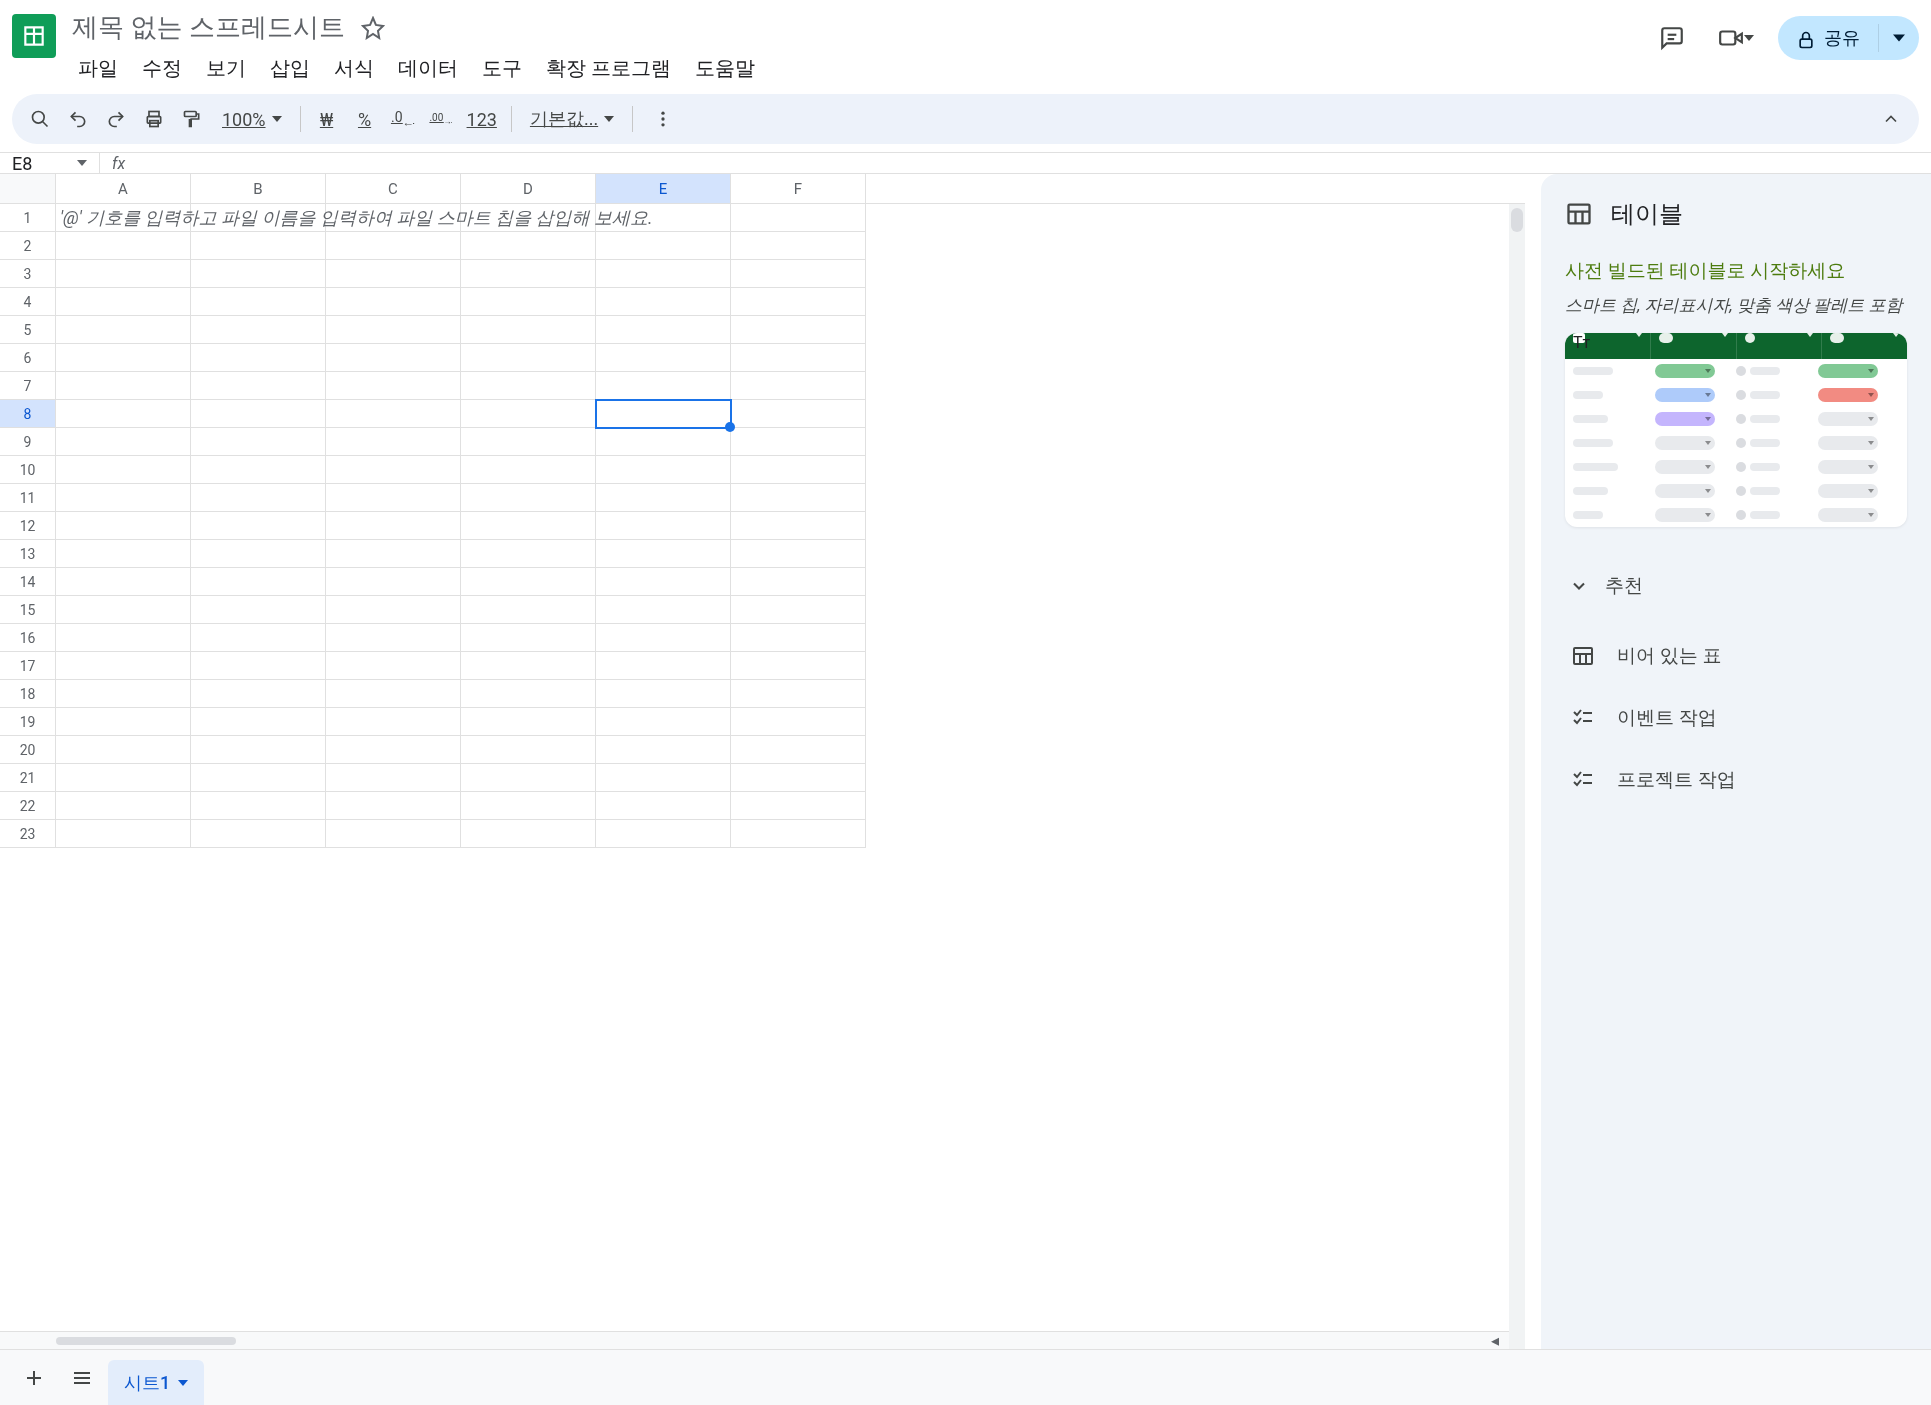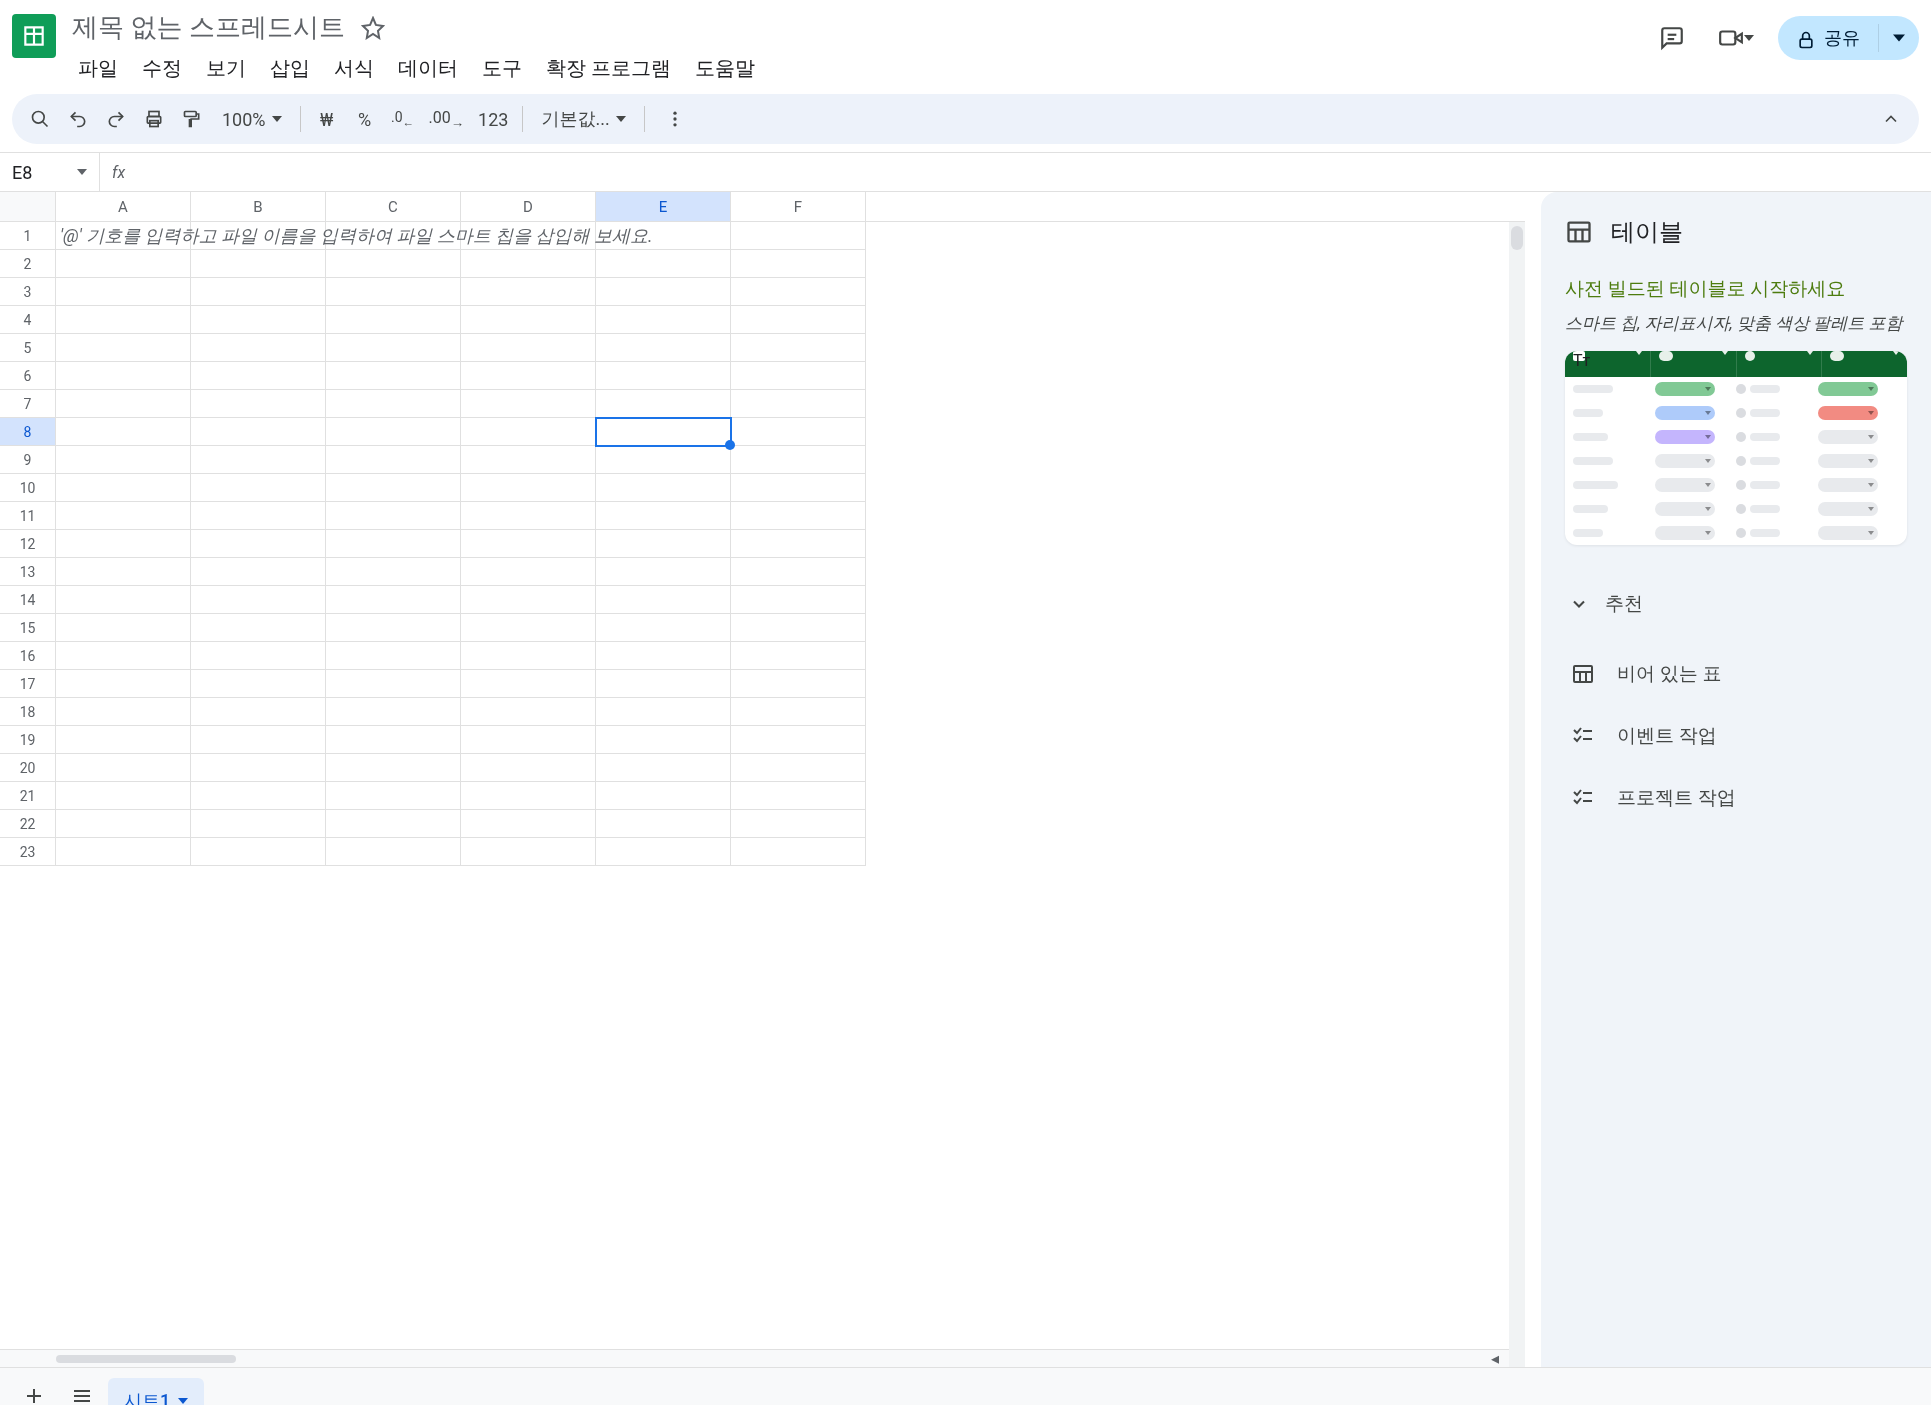--- a/index.html
+++ b/index.html
@@ -20,28 +20,28 @@
 .header-icon-btn { width: 44px; height: 44px; display: flex; align-items: center; justify-content: center; border-radius: 50%; cursor: pointer; color: #444746; }
 .header-icon-btn.with-dropdown { width: auto; border-radius: 22px; padding: 0 8px; }
 .share-btn-group { display: flex; align-items: center; background: #c2e7ff; border-radius: 28px; overflow: hidden; }
 .share-btn { display: flex; align-items: flex-end; padding: 10px 18px; gap: 8px; cursor: pointer; font-size: 18px; font-weight: 500; color: #001d35; }
 .share-dropdown { padding: 10px 14px; border-left: 1px solid rgba(0,0,0,0.1); cursor: pointer; color: #001d35; }
 
 
 .toolbar-wrap { padding: 8px 12px; }
 .toolbar { background: #edf2fa; border-radius: 28px; padding: 6px 10px; display: flex; align-items: center; gap: 2px; height: 50px; }
 .tb-btn { min-width: 36px; height: 36px; display: flex; align-items: center; justify-content: center; border-radius: 6px; cursor: pointer; color: #444746; padding: 0 6px; }
-.tb-text { font-size: 18px; color: #444746; }
+.tb-text { font-size: 18px; color: #444746; text-decoration: underline; }
 .tb-sep { width: 1px; height: 26px; background: #c7c7c7; margin: 0 6px; }
 .tb-dropdown { display: flex; align-items: center; gap: 6px; padding: 0 10px; height: 36px; cursor: pointer; border-radius: 6px; }
 .tb-more { margin-left: 4px; }
 .tb-collapse { margin-left: auto; }
 
 
-.formula-bar { display: flex; align-items: center; border-top: 1px solid #e0e0e0; border-bottom: 1px solid #e0e0e0; height: 40px; justify-content: flex-end; }
+.formula-bar { display: flex; align-items: center; border-top: 1px solid #e0e0e0; border-bottom: 1px solid #e0e0e0; height: 22px; justify-content: flex-end; }
 .name-box { width: 100px; padding: 0 12px; display: flex; align-items: center; justify-content: space-between; border-right: 1px solid #e0e0e0; height: 100%; }
 .name-box-text { font-size: 18px; color: #202124; }
 .fx-icon { padding: 0 12px; color: #5f6368; font-style: italic; font-size: 16px; }
 .formula-input { flex: 1; height: 100%; border: none; outline: none; padding: 0 8px; font-size: 16px; }
 
 
 .main { display: flex; height: calc(100vh - 230px); }
 .grid-area { flex: 1; display: flex; flex-direction: column; position: relative; overflow: hidden; }
 
 
@@ -209,21 +209,21 @@
     <div class="tb-btn">
         <span class="tb-text">₩</span>
       </div>
     <div class="tb-btn">
         <span class="tb-text">%</span>
       </div>
     <div class="tb-btn">
       <span class="tb-text" style="font-size:14px">.0<sub>←</sub></span>
     </div>
     <div class="tb-btn">
-      <span class="tb-text" style="font-size:16px">.00<sub>→</sub></span>
+      <span class="tb-text" style="font-size:10px">.00<sub>→</sub></span>
     </div>
     <div class="tb-btn">
         <span class="tb-text">123</span>
       </div>
     <div class="tb-sep"></div>
     <div class="tb-dropdown">
       <span class="tb-text">기본값...</span>
       <svg width="10" height="6" viewBox="0 0 10 6">
           <path d="M0 0l5 6 5-6z" fill="#444746"></path>
         </svg>

